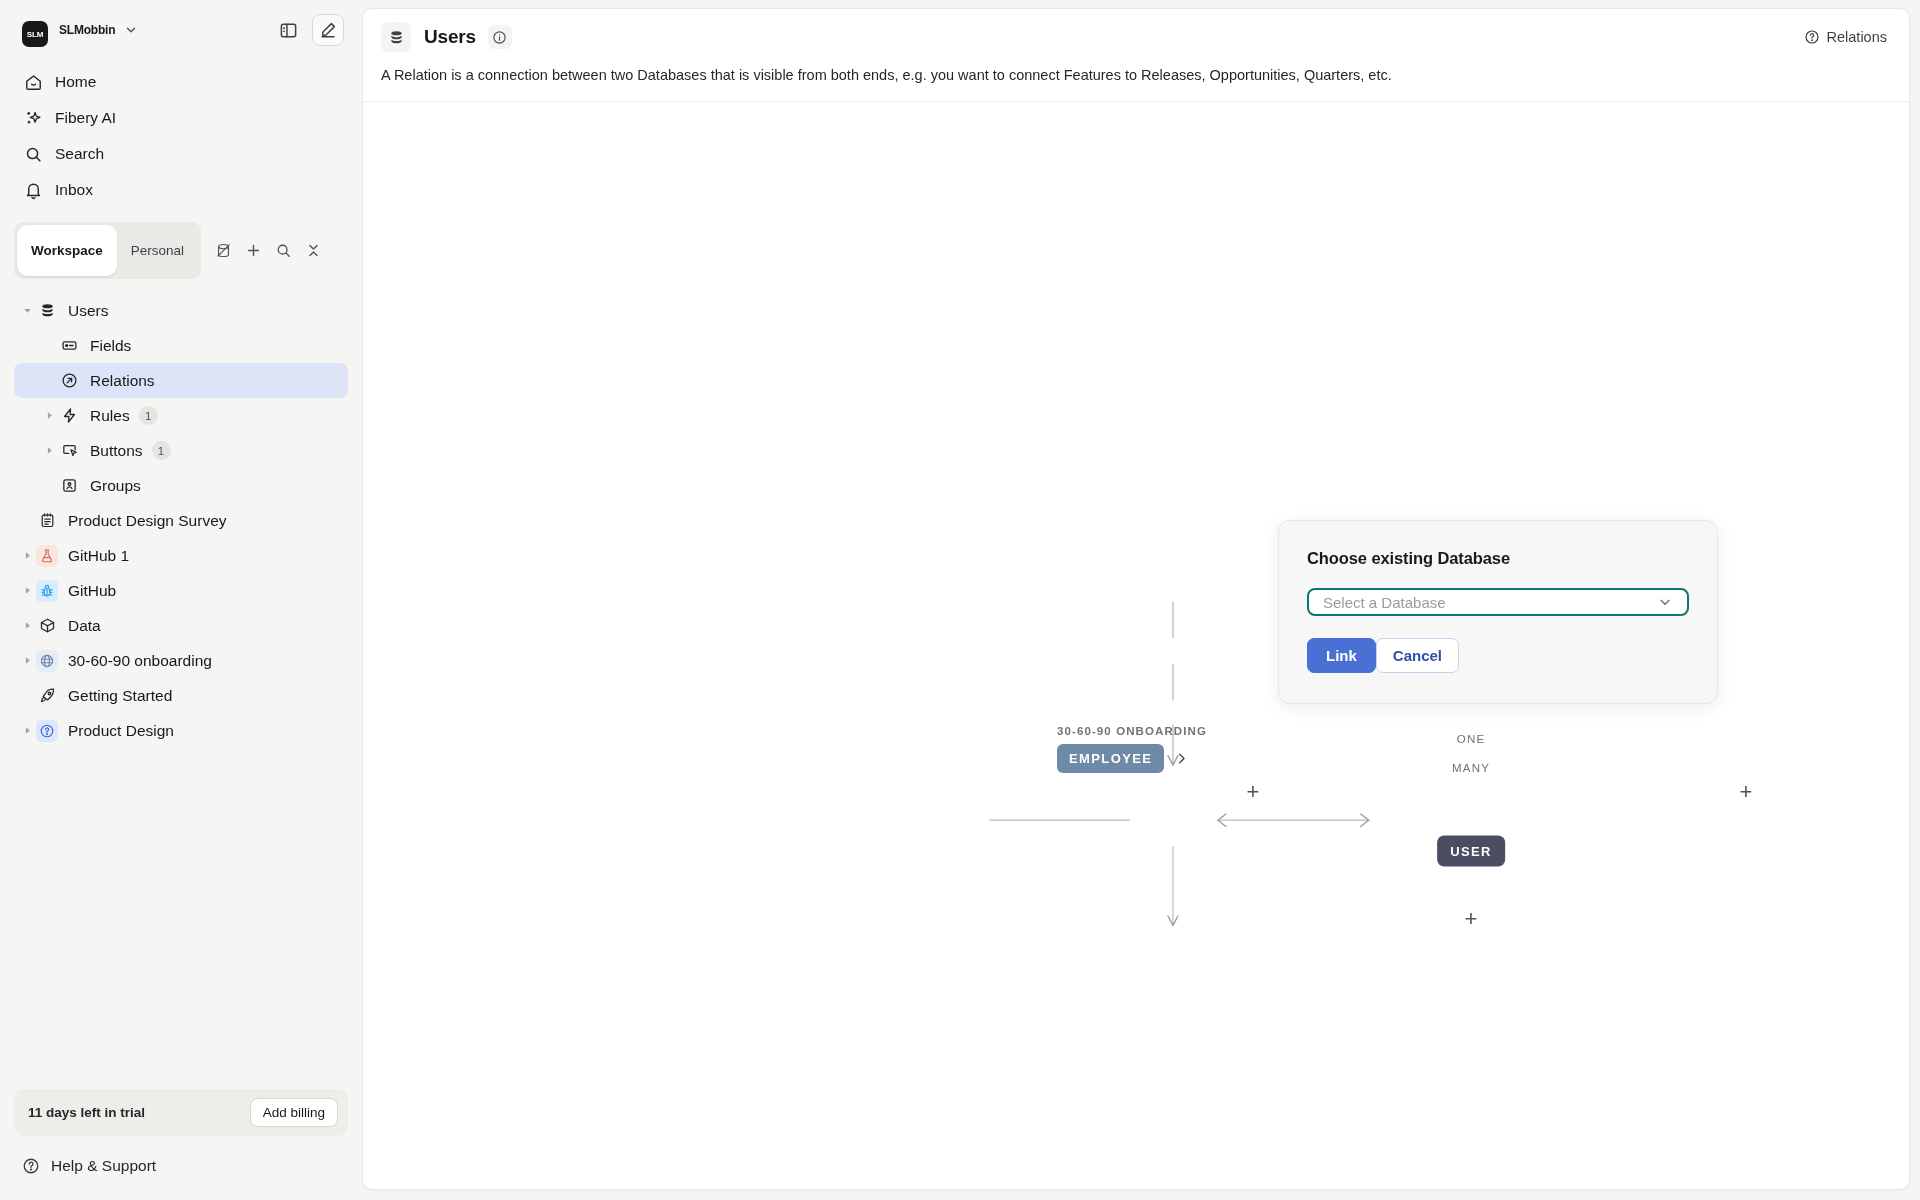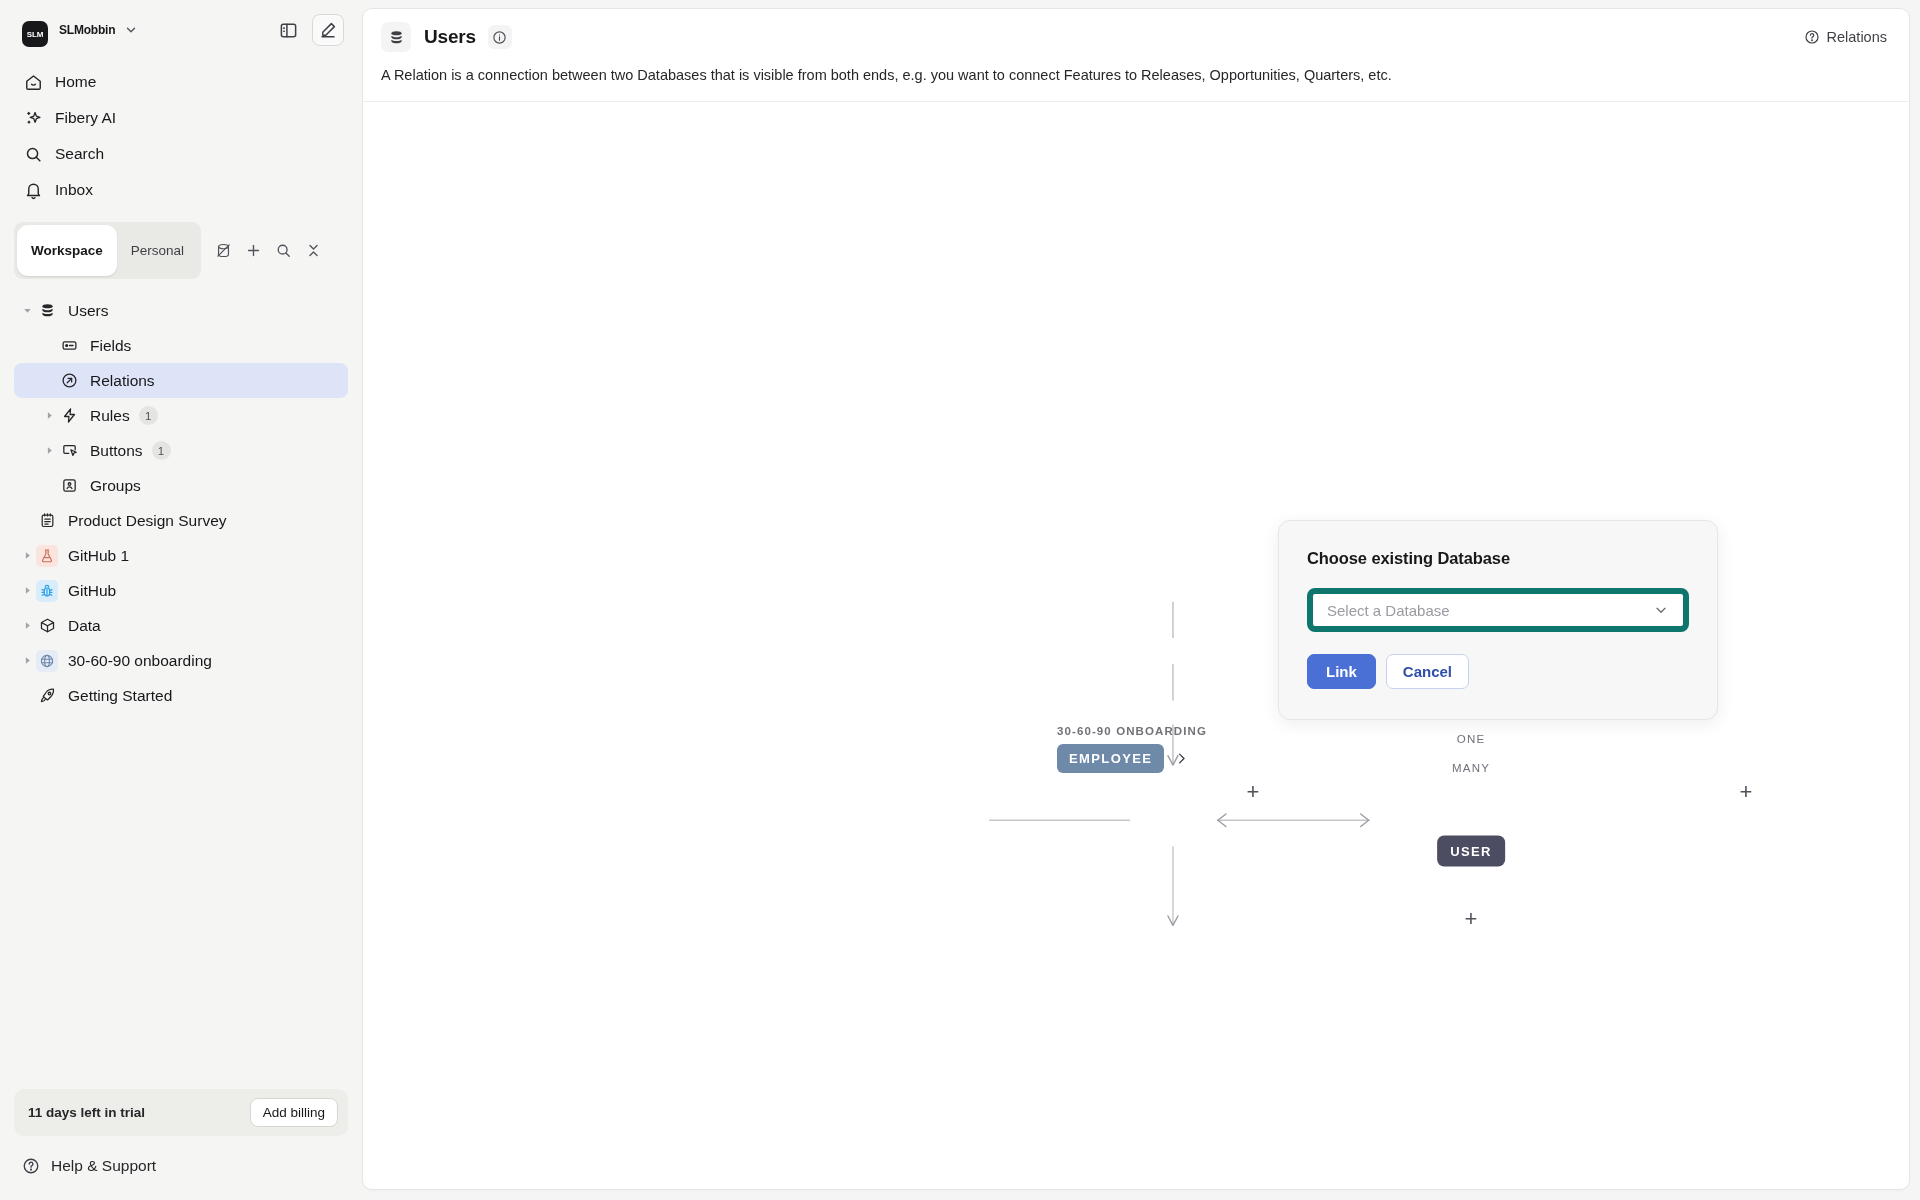--- a/index.html
+++ b/index.html
@@ -211,28 +211,28 @@
     border: 1px solid #e6e6e6;
     border-radius: 12px;
     padding: 28px 28px 30px 28px;
     box-shadow: 0 4px 18px rgba(0,0,0,.07);
   }
   .modal-title {
     font-size: 16.5px; font-weight: 700; color: #18181b;
     letter-spacing: -0.1px;
   }
   .select-box {
-    margin-top: 20px; height: 44px;
-    background: #ffffff; border: 6px solid #0f766e; border-radius: 8px;
+    margin-top: 20px; height: 28px;
+    background: #ffffff; border: 2px solid #0f766e; border-radius: 8px;
     display: flex; align-items: center; padding: 0 14px;
     cursor: pointer;
   }
   .select-ph { font-size: 15px; color: #9a9aa2; flex: 1; }
   .select-caret { color: #6b6b74; display: flex; align-items: center; }
-  .modal-actions { margin-top: 22px; display: flex; align-items: center; gap: 10px; }
+  .modal-actions { margin-top: 22px; display: flex; align-items: center; }
   .btn-primary {
     background: #4a70d6; color: #fff; border: 1px solid #4a70d6;
     font-size: 15px; font-weight: 600; border-radius: 7px;
     padding: 8px 18px; cursor: pointer; font-family: inherit;
   }
   .btn-secondary {
     background: #ffffff; color: #2f4fa8; border: 1px solid #c5d2f0;
     font-size: 15px; font-weight: 600; border-radius: 7px;
     padding: 8px 16px; cursor: pointer; font-family: inherit;
   }
@@ -504,20 +504,35 @@
         <div class="tree-row" style="padding-left: 4px;">
           <span class="tw empty"></span>
           <span class="t-ico">
             <svg width="17" height="17" viewBox="0 0 24 24" fill="none" stroke="currentColor" stroke-width="1.8" stroke-linecap="round" stroke-linejoin="round">
               <path d="M13.6 4.2c3.4-1.4 6.8-1.1 6.8-1.1s.3 3.4-1.1 6.8c-1.2 2.9-5 6.4-7.4 8.4L6 13.4c2-2.4 4.7-8 7.6-9.2z"></path>
               <circle cx="14.8" cy="9.2" r="1.8"></circle>
               <path d="M6.4 15.2c-1.6.9-2.6 2.8-2.9 5.3 2.5-.3 4.4-1.3 5.3-2.9"></path>
             </svg>
           </span>
           <span class="t-lbl">Getting Started</span>
+        </div>
+        <div class="tree-row" style="padding-left: 4px;">
+          <span class="tw">
+            <svg width="11" height="11" viewBox="0 0 24 24" fill="currentColor">
+              <polygon points="8.5,5 17,12 8.5,19"></polygon>
+            </svg>
+          </span>
+          <span class="t-ico" style="background: rgb(221, 230, 251); color: rgb(60, 106, 209);">
+            <svg width="16" height="16" viewBox="0 0 24 24" fill="none" stroke="currentColor" stroke-width="1.8" stroke-linecap="round" stroke-linejoin="round">
+              <circle cx="12" cy="12" r="8.6"></circle>
+              <path d="M9.7 9.6a2.4 2.4 0 1 1 3.1 2.3c-.6.2-.9.8-.9 1.4v.4"></path>
+              <circle cx="12" cy="16.6" r=".65" fill="currentColor"></circle>
+            </svg>
+          </span>
+          <span class="t-lbl">Product Design</span>
         </div>
       </div>
 
     <div class="sb-footer">
       <div class="trial-box">
         <span class="trial-txt">11 days left in trial</span>
         <button class="trial-btn">Add billing</button>
       </div>
       <div class="help-row">
         <span style="display:flex;color:#3f3f46;">

